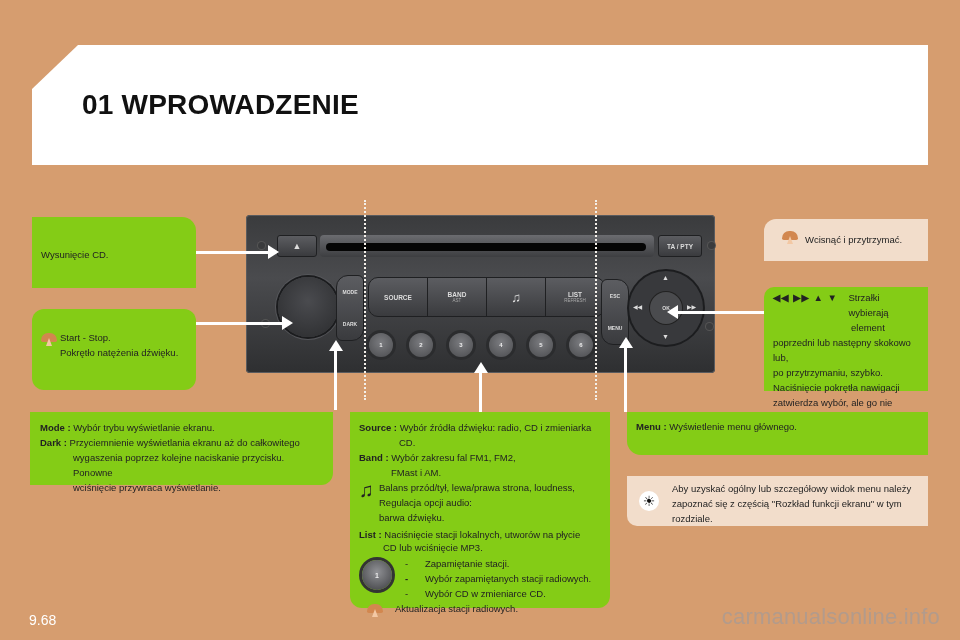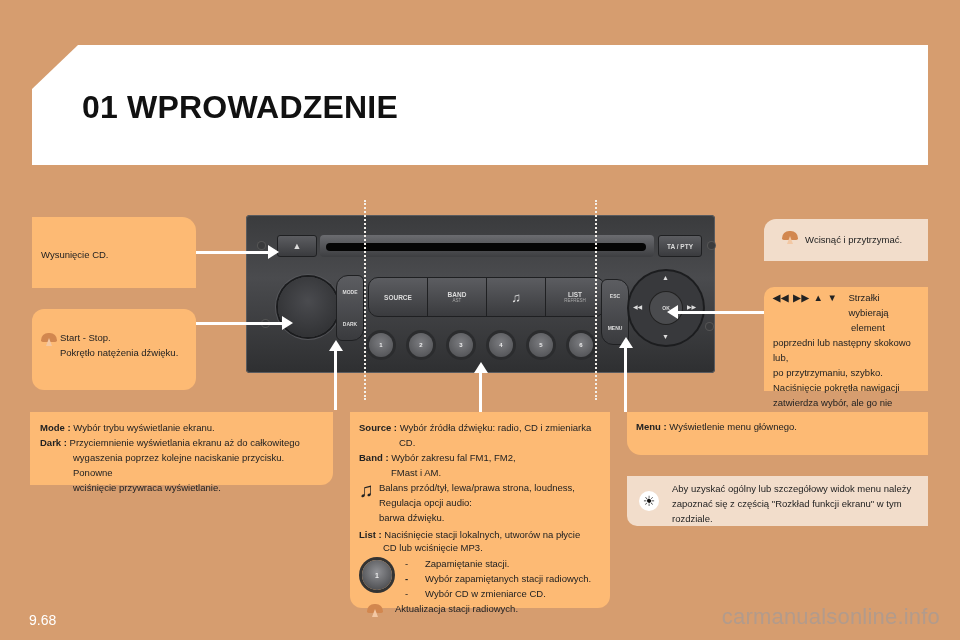--- a/index.html
+++ b/index.html
@@ -1,23 +1,23 @@
 <!DOCTYPE html>
 <html><head>
 <meta charset="utf-8">
 <style>
   * { box-sizing: border-box; margin: 0; padding: 0; }
   html, body { width: 960px; height: 640px; overflow: hidden; }
   body { background: #d69d6f; font-family: "Liberation Sans", sans-serif; position: relative; color: #222; }
 
   .banner { position: absolute; left: 32px; top: 45px; width: 896px; height: 120px; background: #fff;
     clip-path: polygon(46px 0, 100% 0, 100% 100%, 0 100%, 0 44px); }
-  .banner-title { position: absolute; left: 50px; top: 44px; font-size: 32px; font-weight: bold; color: #111; letter-spacing: 0.2px; }
-
-  .box { position: absolute; background: #fdba74; font-size: 9.5px; line-height: 15px; color: #222; }
+  .banner-title { position: absolute; left: 50px; top: 44px; font-size: 28px; font-weight: bold; color: #111; letter-spacing: 0.2px; }
+
+  .box { position: absolute; background: #84cc16; font-size: 9.5px; line-height: 15px; color: #222; }
   .box.tint { background: #f2ddcb; }
   .b-eject { left: 32px; top: 217px; width: 164px; height: 71px; border-top-right-radius: 14px; }
   .b-eject .t { position: absolute; left: 9px; top: 30px; }
   .b-vol { left: 32px; top: 309px; width: 164px; height: 81px; border-top-right-radius: 14px; border-radius: 12px; }
   .b-vol .t { position: absolute; left: 28px; top: 21px; }
   .b-hold { left: 764px; top: 219px; width: 164px; height: 42px; border-top-left-radius: 12px; }
   .b-hold .t { position: absolute; left: 41px; top: 13px; }
   .b-arrows { left: 764px; top: 287px; width: 164px; height: 104px; border-top-left-radius: 10px; padding: 3px 8px 0 9px; }
   .b-mode { left: 30px; top: 412px; width: 303px; height: 73px; border-bottom-right-radius: 12px; padding: 8px 10px 0 10px; }
   .b-src { left: 350px; top: 412px; width: 260px; height: 196px; border-bottom-left-radius: 12px; border-bottom-right-radius: 12px; padding: 8px 8px 0 9px; }

